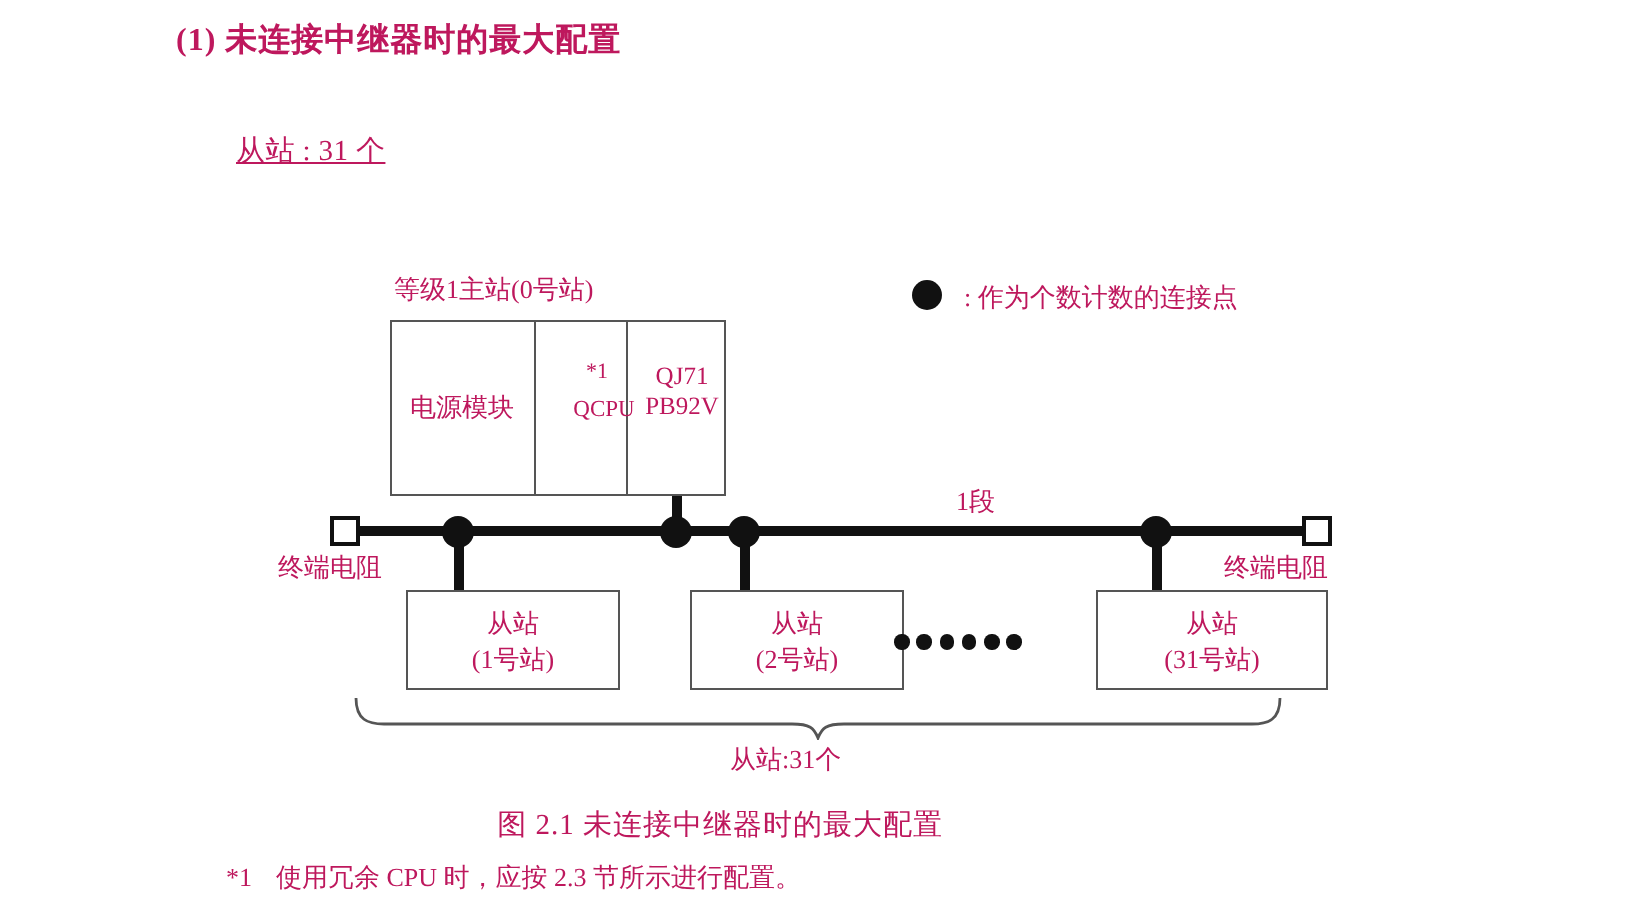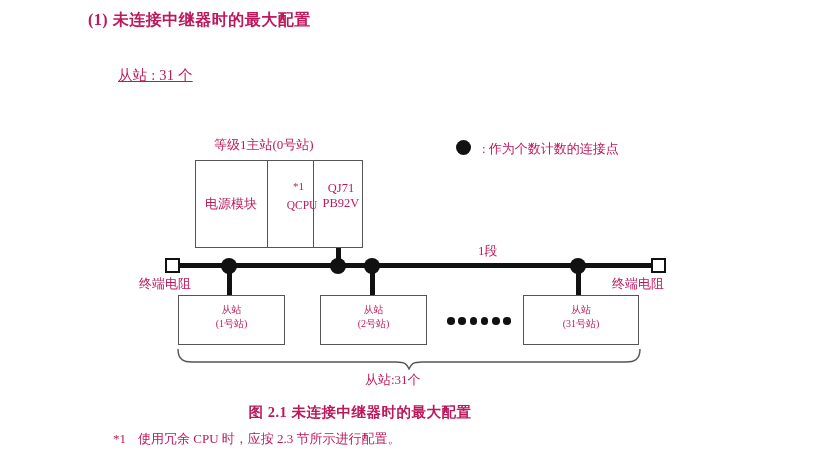--- a/index.html
+++ b/index.html
@@ -73,21 +73,21 @@
     font-size: 13px;
     text-align: center;
     white-space: nowrap;
     line-height: 1.22;
   }
   .cell-power { left: 195px; top: 196px; width: 72px; }
   .cell-qcpu  { left: 267px; top: 198px; width: 46px; font-size: 11.5px; padding-left: 12px; }
   .cell-qj71  { left: 318px; top: 181px; width: 46px; text-align: center; font-size: 12.5px; }
   .star1-mod  { left: 293px; top: 180px; font-size: 11px; }
 
-  .master-label { left: 197px; top: 137px; margin-left: 17px; }
+  .master-label { left: 197px; top: 137px; }
 
   
   .legend-dot {
     left: 456px; top: 140px;
     width: 15px; height: 15px;
     background: #111;
     border-radius: 50%;
   }
   .legend-text { left: 482px; top: 141px; }
 
@@ -134,24 +134,25 @@
   .drop-s2 { left: 370px; top: 265px; height: 30px; }
   .drop-s3 { left: 576px; top: 265px; height: 30px; }
 
   
   .slave-box {
     top: 295px;
     height: 50px;
     border: 1.3px solid #555;
     background: #fff;
     box-sizing: border-box;
-    font-size: 10px;
+    font-size: 13px;
     text-align: center;
     line-height: 1.35;
     padding-top: 7px;
+    margin-left: 25px;
   }
   .slave-1 { left: 178px; width: 107px; }
   .slave-2 { left: 320px; width: 107px; }
   .slave-3 { left: 523px; width: 116px; }
 
   .ellipsis {
     left: 447px; top: 313px;
     width: 64px; height: 16px;
     display: flex;
     justify-content: space-between;
@@ -172,21 +173,21 @@
     height: 22px;
   }
   .brace-label { left: 365px; top: 372px; }
 
   
   .caption {
     left: 0; top: 403px;
     width: 720px;
     text-align: center;
     font-size: 14.5px;
-    font-weight: bold;
+    font-weight: normal;
     letter-spacing: 0.5px;
   }
   .footnote {
     left: 113px; top: 430px;
     font-size: 13px;
     white-space: nowrap;
   }
   .footnote .fn-mark { margin-right: 12px; }
 </style>
 </head>

